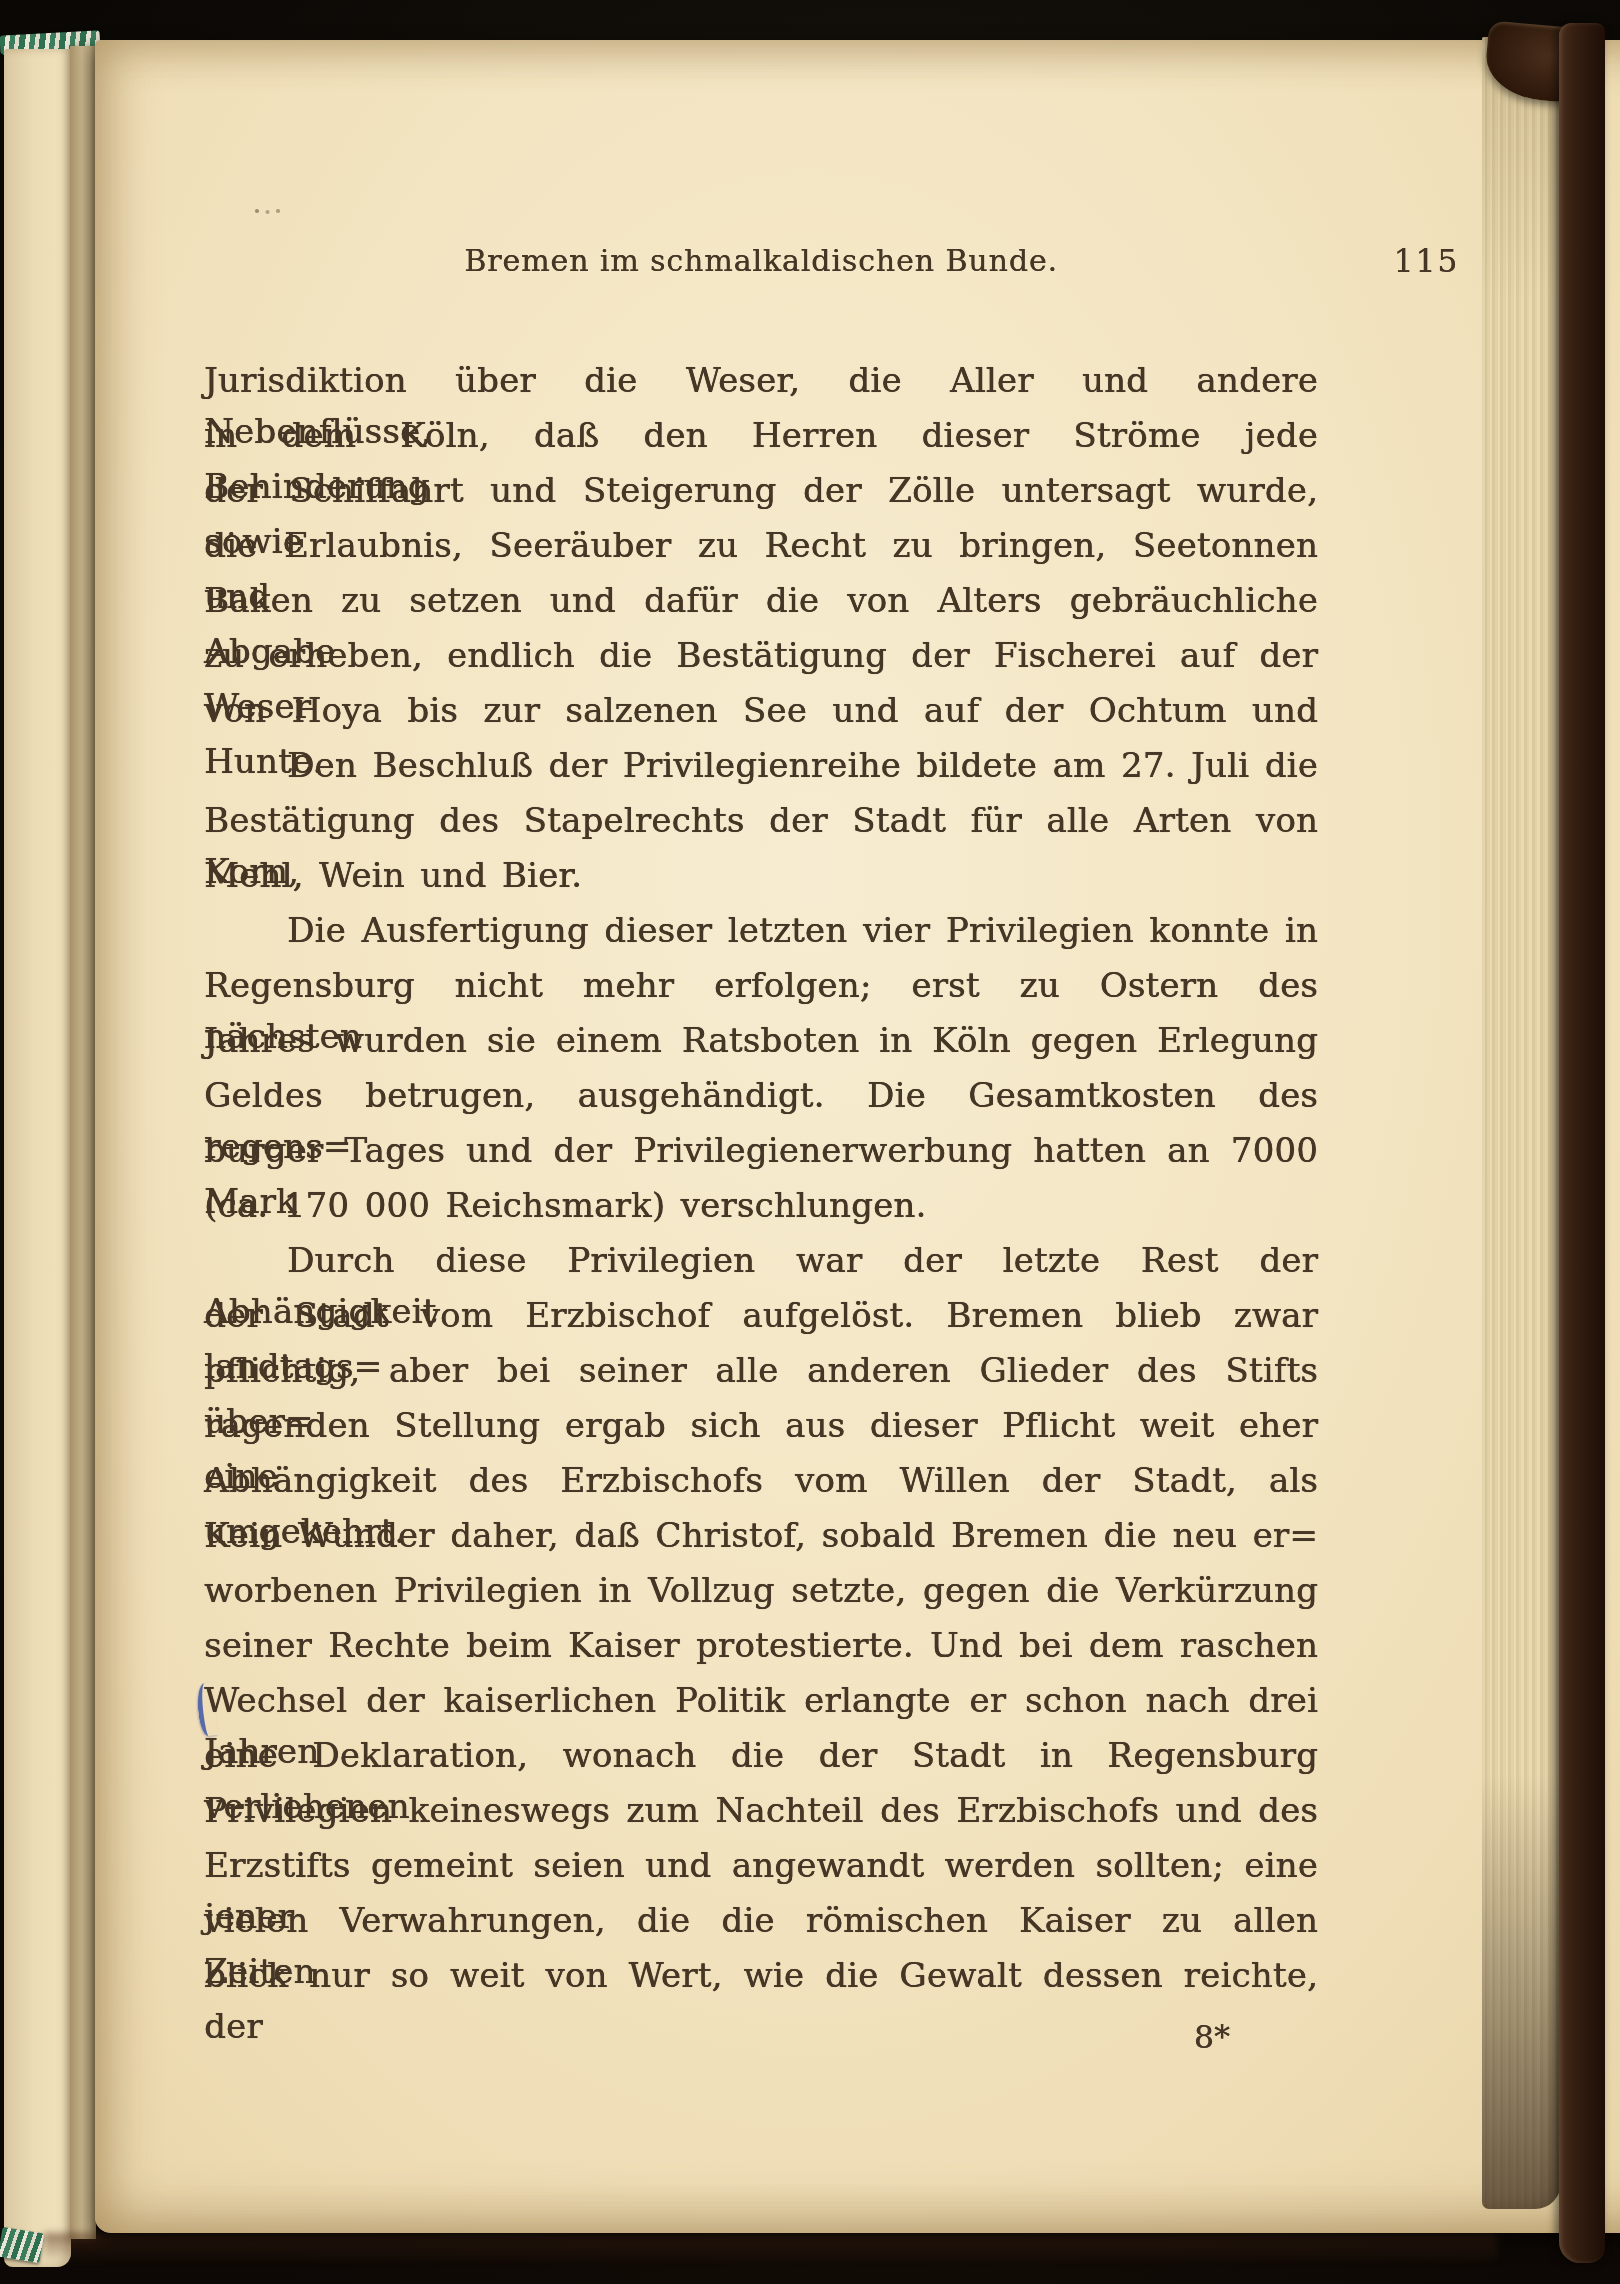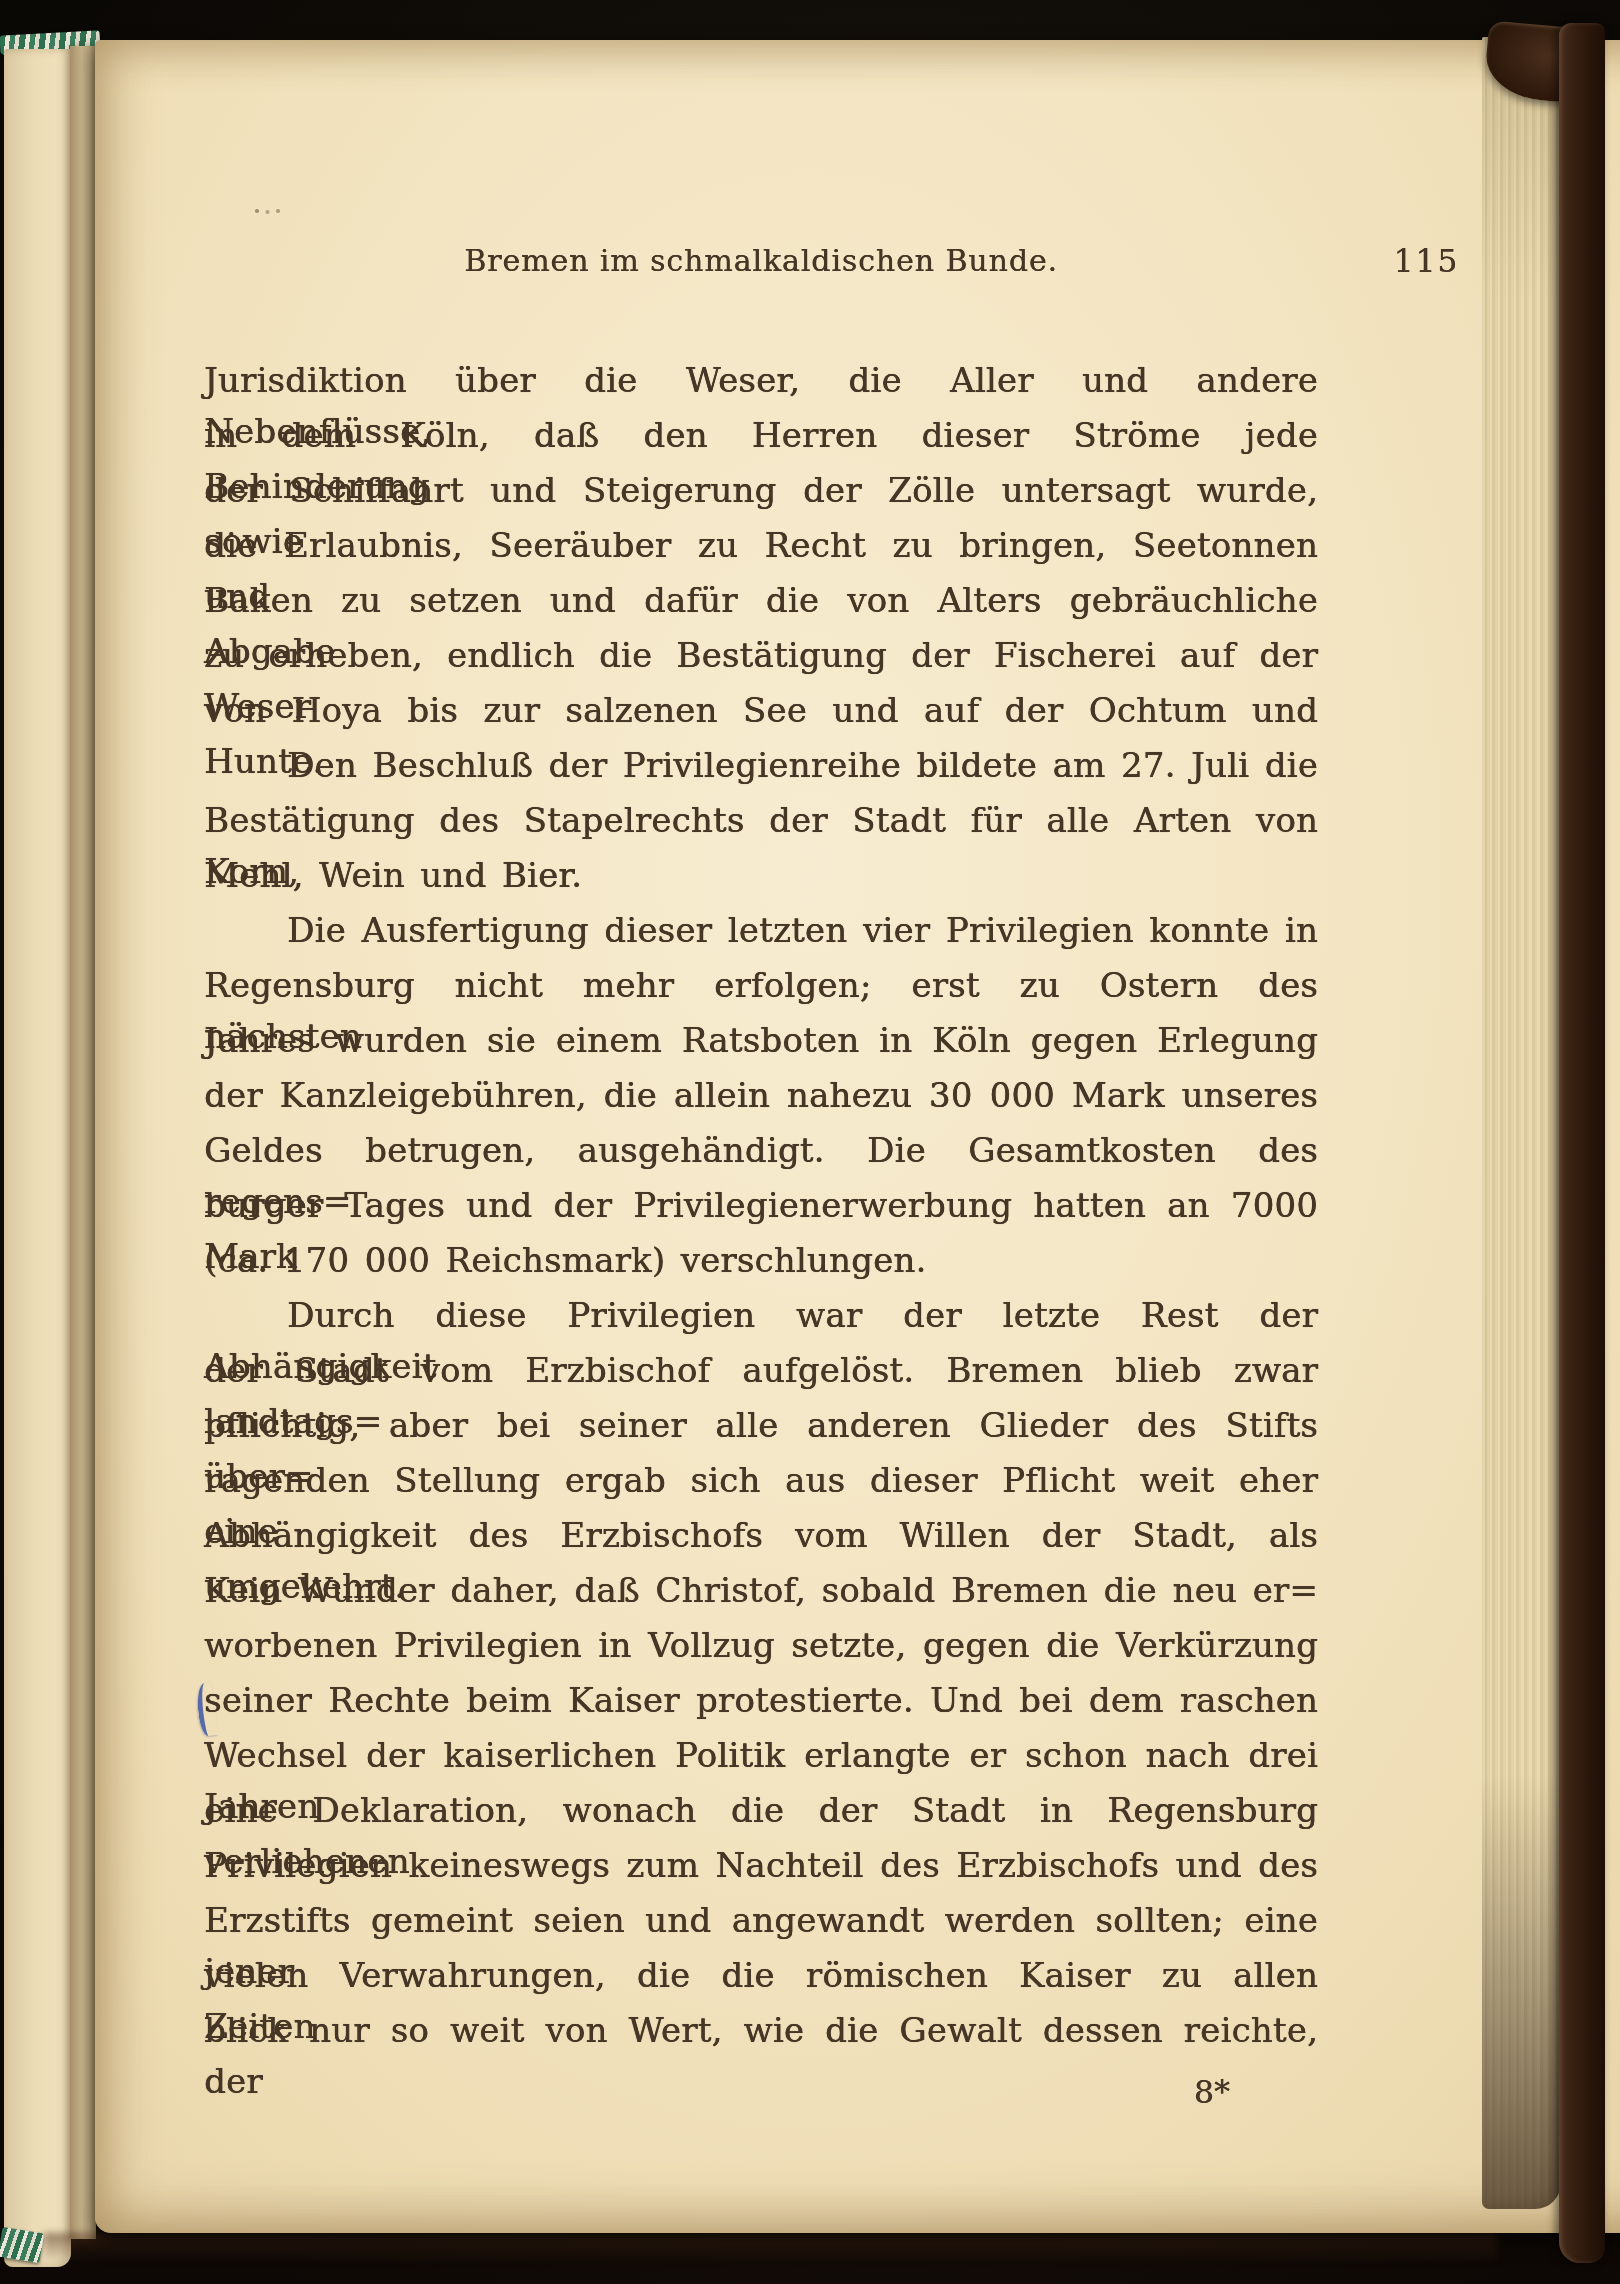--- a/index.html
+++ b/index.html
@@ -148,21 +148,20 @@
       <div class="text-line">die Erlaubnis, Seeräuber zu Recht zu bringen, Seetonnen und</div>
       <div class="text-line">Baken zu setzen und dafür die von Alters gebräuchliche Abgabe</div>
       <div class="text-line">zu erheben, endlich die Bestätigung der Fischerei auf der Weser</div>
       <div class="text-line">von Hoya bis zur salzenen See und auf der Ochtum und Hunte.</div>
       <div class="text-line indent">Den Beschluß der Privilegienreihe bildete am 27. Juli die</div>
       <div class="text-line">Bestätigung des Stapelrechts der Stadt für alle Arten von Korn,</div>
       <div class="text-line short">Mehl, Wein und Bier.</div>
       <div class="text-line indent">Die Ausfertigung dieser letzten vier Privilegien konnte in</div>
       <div class="text-line">Regensburg nicht mehr erfolgen; erst zu Ostern des nächsten</div>
       <div class="text-line">Jahres wurden sie einem Ratsboten in Köln gegen Erlegung</div>
-      <div class="text-line">der Kanzleigebühren, die allein nahezu 30 000 Mark unseres</div>
       <div class="text-line">Geldes betrugen, ausgehändigt.  Die Gesamtkosten des regens=</div>
       <div class="text-line">burger Tages und der Privilegienerwerbung hatten an 7000 Mark</div>
       <div class="text-line short">(ca. 170 000 Reichsmark) verschlungen.</div>
       <div class="text-line indent">Durch diese Privilegien war der letzte Rest der Abhängigkeit</div>
       <div class="text-line">der Stadt vom Erzbischof aufgelöst.  Bremen blieb zwar landtags=</div>
       <div class="text-line">pflichtig, aber bei seiner alle anderen Glieder des Stifts über=</div>
       <div class="text-line">ragenden Stellung ergab sich aus dieser Pflicht weit eher eine</div>
       <div class="text-line">Abhängigkeit des Erzbischofs vom Willen der Stadt, als umgekehrt.</div>
       <div class="text-line">Kein Wunder daher, daß Christof, sobald Bremen die neu er=</div>
       <div class="text-line">worbenen Privilegien in Vollzug setzte, gegen die Verkürzung</div>

